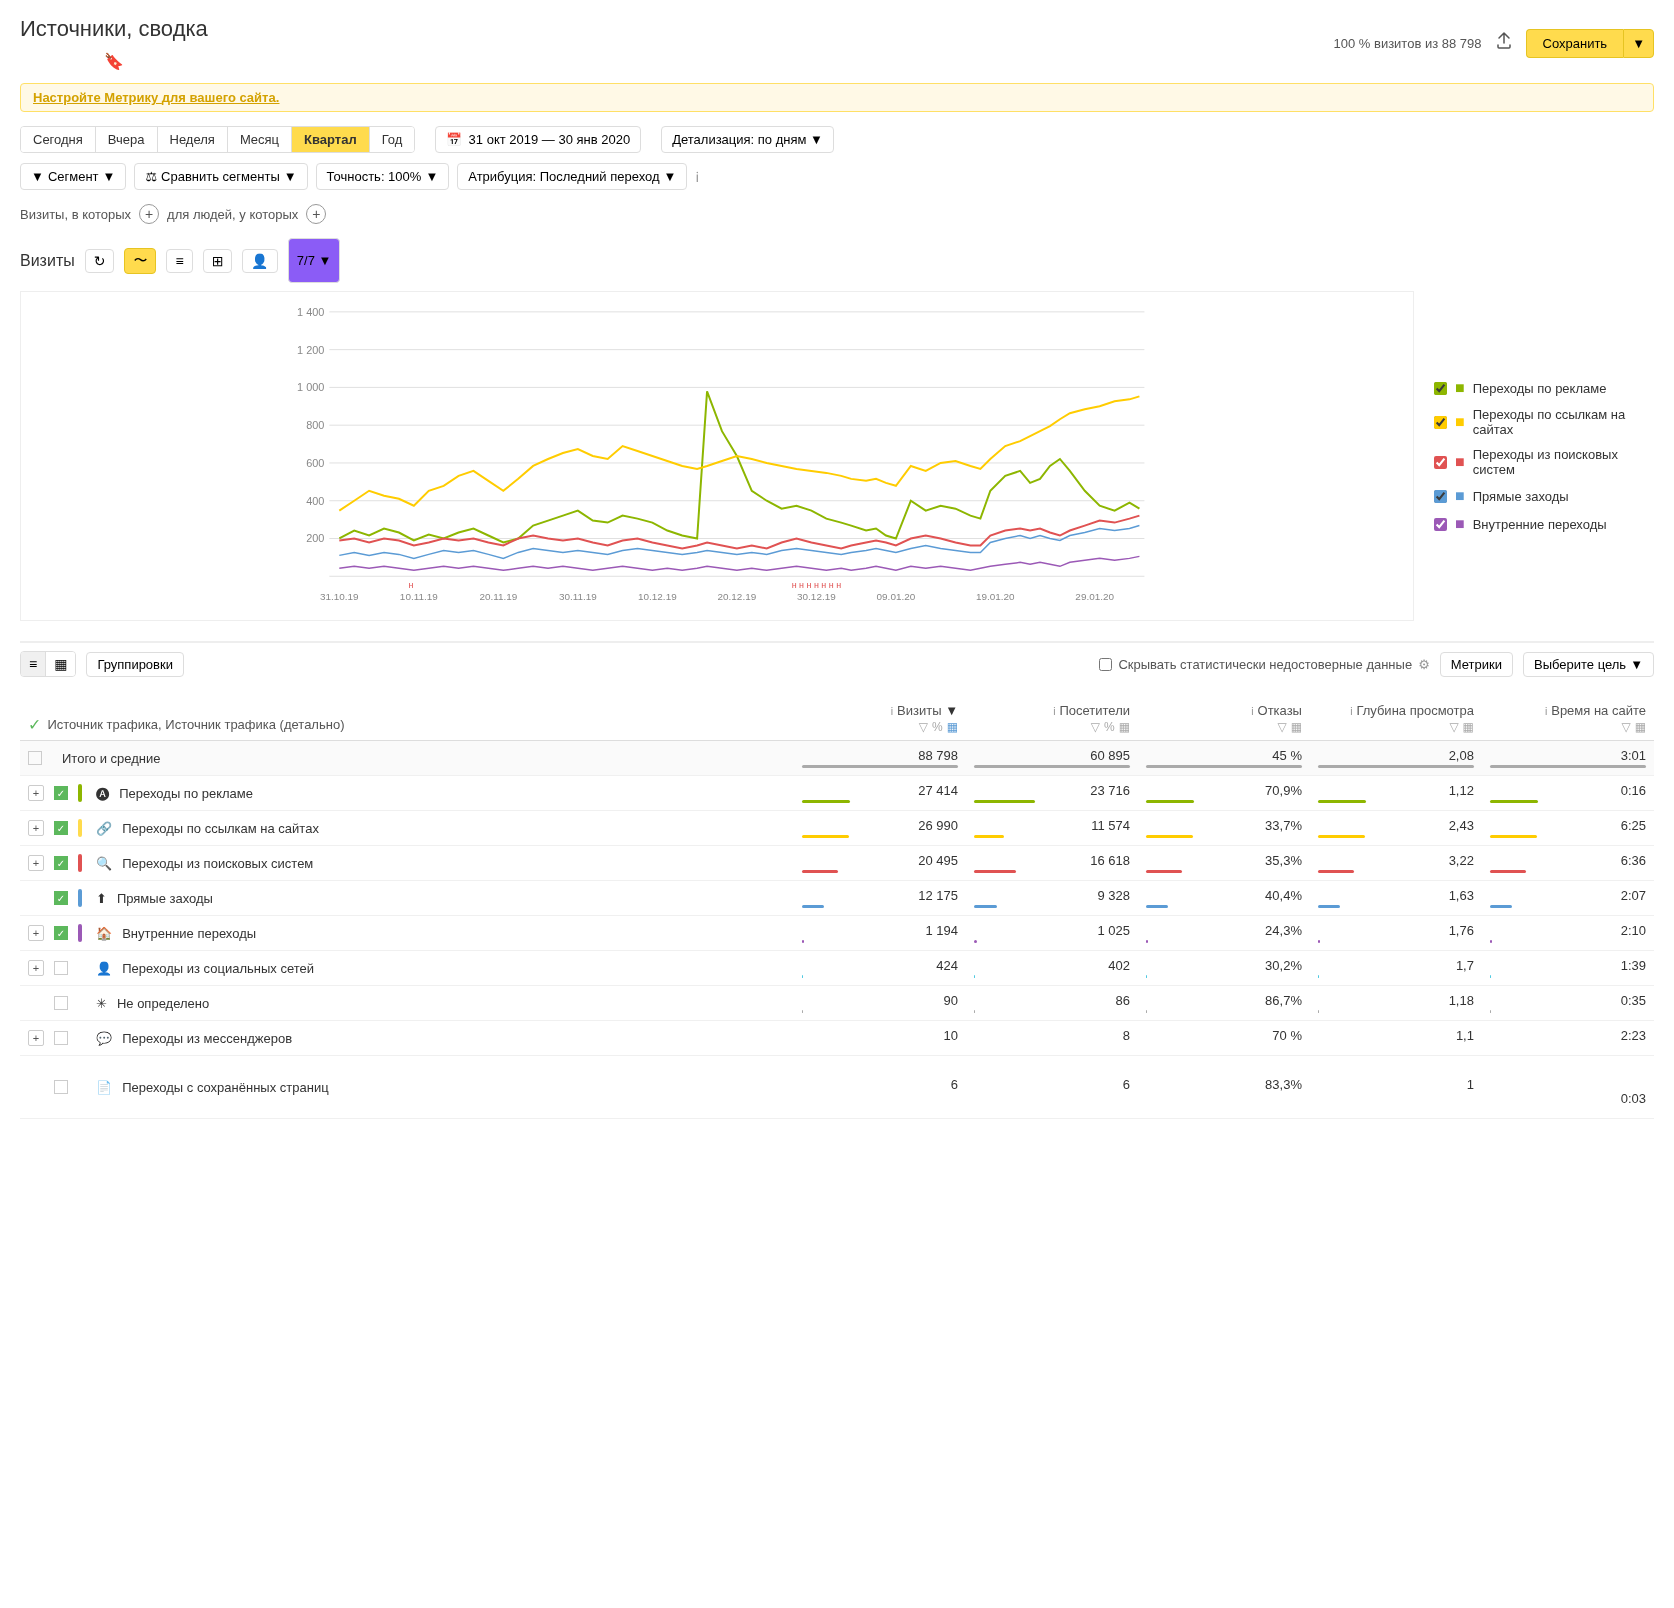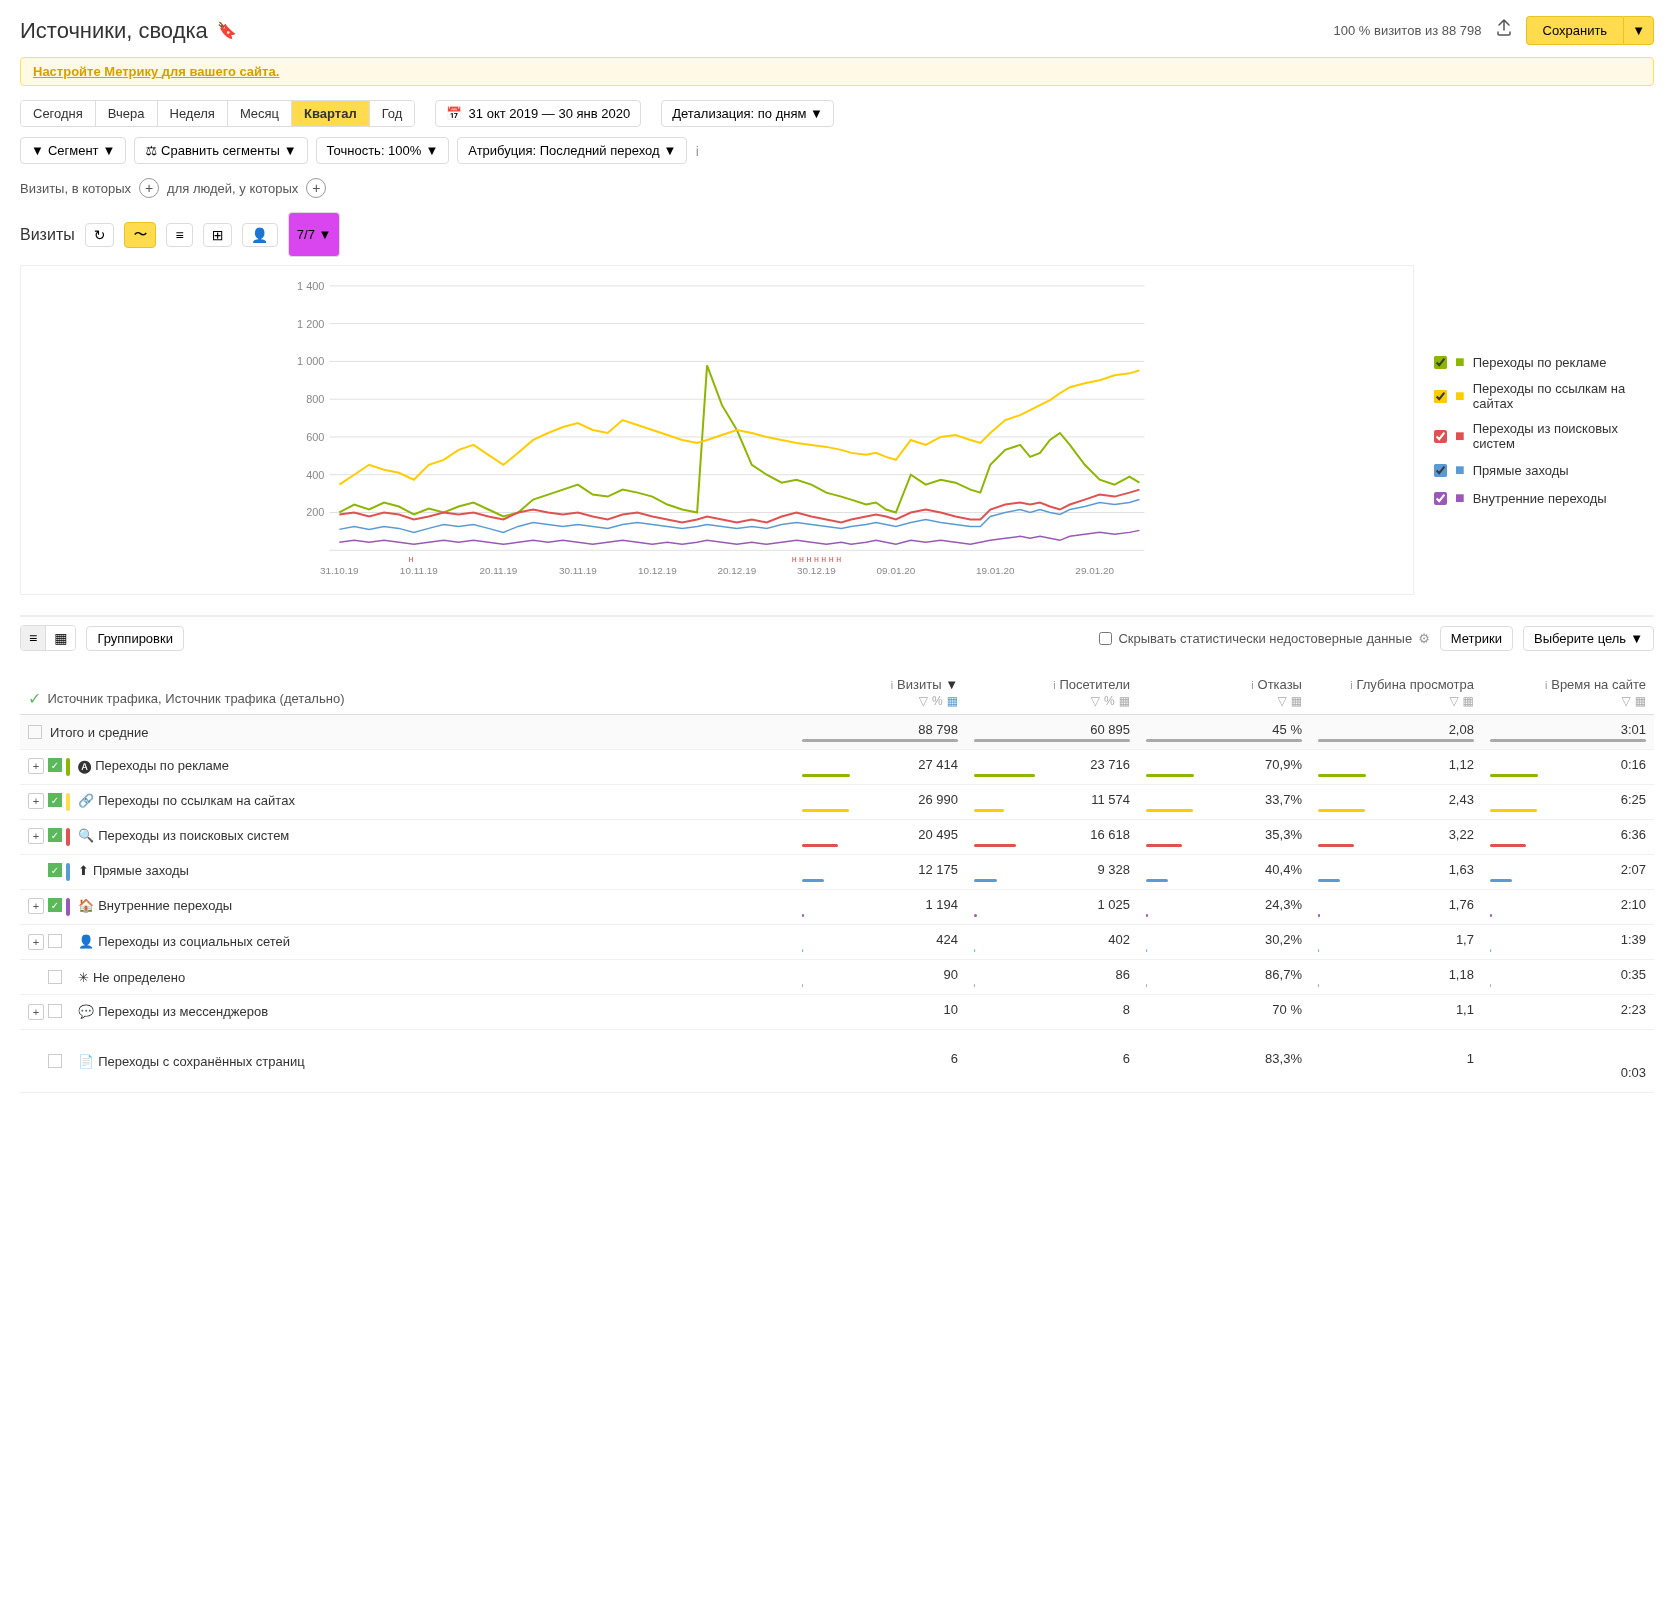--- a/index.html
+++ b/index.html
@@ -35,21 +35,21 @@
     
     
     .visits-filter { display: flex; align-items: center; gap: 8px; margin-bottom: 14px; font-size: 13px; color: #555; }
     .add-btn { width: 20px; height: 20px; border: 1px solid #999; border-radius: 50%; background: none; cursor: pointer; font-size: 14px; display: flex; align-items: center; justify-content: center; color: #555; }
     
     
     .section-header { display: flex; align-items: center; gap: 10px; margin-bottom: 8px; }
     .section-title { font-size: 16px; font-weight: normal; }
     .chart-type-btn { border: 1px solid #ddd; border-radius: 4px; padding: 3px 8px; background: #fff; cursor: pointer; font-size: 14px; }
     .chart-type-btn.active { background: #ffdb4d; border-color: #e6c422; }
-    .metrics-counter { border: 1px solid #ddd; border-radius: 4px; padding: 14px 8px; background: #d946ef; cursor: pointer; font-size: 13px; }
+    .metrics-counter { border: 1px solid #ddd; border-radius: 4px; padding: 14px 8px; background: #8b5cf6; cursor: pointer; font-size: 13px; }
     
     
     .chart-area { display: flex; gap: 20px; margin-bottom: 20px; }
     .chart-container { flex: 1; border: 1px solid #eee; position: relative; height: 330px; }
     .chart-legend { width: 220px; display: flex; flex-direction: column; justify-content: center; gap: 10px; padding: 10px 0; }
     .legend-item { display: flex; align-items: center; gap: 8px; font-size: 13px; }
     
     
     .chart-svg { width: 100%; height: 100%; }
     
@@ -66,41 +66,41 @@
     .goal-btn { border: 1px solid #ddd; border-radius: 4px; padding: 4px 10px; background: #fff; cursor: pointer; font-size: 13px; display: flex; align-items: center; gap: 4px; }
     
     
     .data-table { width: 100%; border-collapse: collapse; font-size: 13px; }
     .data-table th { padding: 6px 8px; text-align: left; border-bottom: 1px solid #ddd; color: #555; font-weight: normal; vertical-align: bottom; }
     .data-table td { padding: 7px 8px; border-bottom: 1px solid #f0f0f0; vertical-align: middle; }
     
     .col-source { width: 45%; }
     .col-metric { text-align: right; width: 10%; }
     
-    .source-name { display: flex; align-items: flex-start; gap: 4px; }
+    .source-name { display: flex; align-items: center; gap: 10px; }
     .expand-btn { width: 16px; height: 16px; border: 1px solid #ccc; background: none; cursor: pointer; font-size: 11px; display: flex; align-items: center; justify-content: center; border-radius: 2px; color: #555; flex-shrink: 0; }
     .uncheck-box { width: 14px; height: 14px; border: 1px solid #ccc; display: inline-block; flex-shrink: 0; }
     .row-check { width: 14px; height: 14px; border: 1px solid #ccc; display: inline-block; flex-shrink: 0; cursor: pointer; }
     .row-check.checked { background: #5cb85c; border-color: #5cb85c; display: flex; align-items: center; justify-content: center; color: white; font-size: 10px; }
     .metric-bar { height: 3px; margin-top: 2px; border-radius: 2px; }
     
     .totals-row td { background: #fafafa; font-weight: normal; }
     
     .th-group { display: flex; flex-direction: column; align-items: flex-end; gap: 2px; }
     .th-controls { display: flex; gap: 4px; align-items: center; }
     
     .metric-cell { text-align: right; }
   </style>
 </head>
 <body>
 
 <div class="page">
 
   <div class="page-header">
-    <div style="display:flex; align-items:center; gap:10px;">
+    <div style="display:flex; align-items:center; gap:10px;flex-direction:column;">
       <h1 class="page-title">Источники, сводка</h1>
       <span class="bookmark-icon">🔖</span>
     </div>
     <div class="header-right">
       <span style="font-size:13px; color:#555;">100 % визитов из 88 798</span>
       <button class="share-btn" title="Поделиться">
         <svg width="20" height="20" viewBox="0 0 20 20" fill="none" xmlns="http://www.w3.org/2000/svg">
           <path d="M10 2v10M5 7l5-5 5 5M4 14v2a1 1 0 001 1h10a1 1 0 001-1v-2" stroke="#555" stroke-width="1.5" stroke-linecap="round" stroke-linejoin="round"></path>
         </svg>
       </button>

